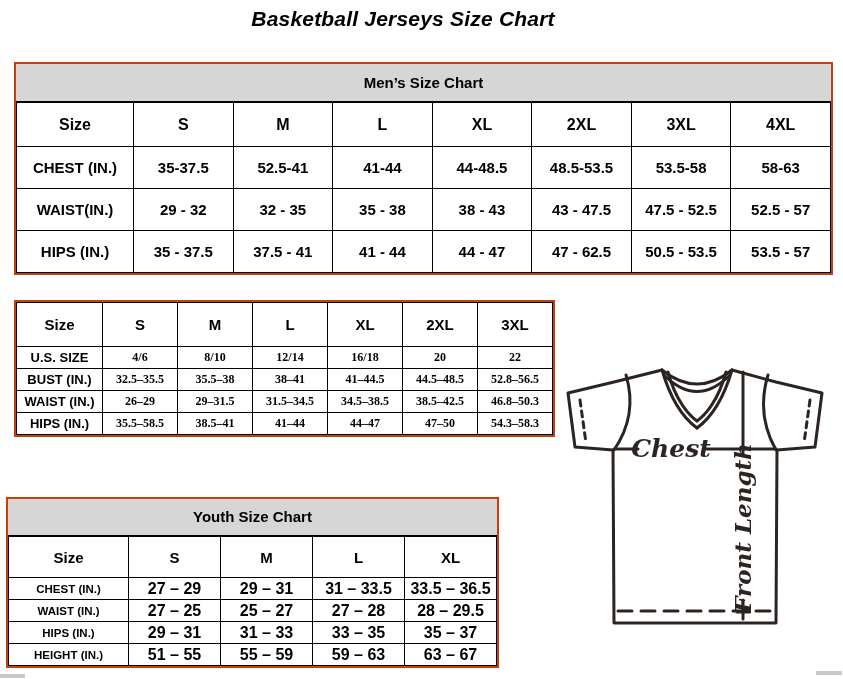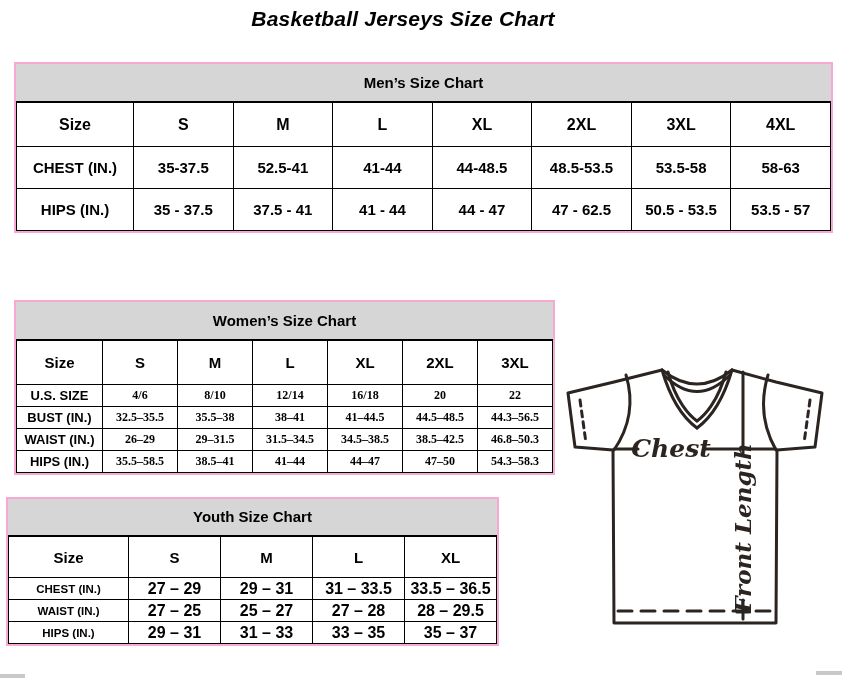--- a/index.html
+++ b/index.html
@@ -8,21 +8,21 @@
     background:#ffffff; overflow:hidden;
     font-family:"Liberation Sans", sans-serif; color:#000;
   }
   .page-title {
     position:absolute; top:7px; left:0; width:806px;
     text-align:center; font-size:21px; font-weight:bold;
     letter-spacing:0.2px;
     font-style:italic;
   }
   .size-chart {
-    position:absolute; border:2px solid #f9a8d4; background:#fff;
+    position:absolute; border:2px solid #c2410c; background:#fff;
   }
   .chart-band {
     background:#d6d6d6; border-bottom:1px solid #000;
     text-align:center; font-weight:bold;
   }
   table { border-collapse:collapse; table-layout:fixed; width:100%; }
   th, td {
     border:1px solid #000; text-align:center; vertical-align:middle;
     font-weight:bold; padding:0;
   }
@@ -95,35 +95,44 @@
           <th>CHEST (IN.)</th>
           <td>35-37.5</td>
           <td>52.5-41</td>
           <td>41-44</td>
           <td>44-48.5</td>
           <td>48.5-53.5</td>
           <td>53.5-58</td>
           <td>58-63</td>
         </tr>
         <tr>
+          <th>WAIST(IN.)</th>
+          <td>29 - 32</td>
+          <td>32 - 35</td>
+          <td>35 - 38</td>
+          <td>38 - 43</td>
+          <td>43 - 47.5</td>
+          <td>47.5 - 52.5</td>
+          <td>52.5 - 57</td>
+        </tr>
+        <tr>
           <th>HIPS (IN.)</th>
           <td>35 - 37.5</td>
           <td>37.5 - 41</td>
           <td>41 - 44</td>
           <td>44 - 47</td>
           <td>47 - 62.5</td>
           <td>50.5 - 53.5</td>
           <td>53.5 - 57</td>
         </tr>
       </tbody>
     </table>
 </section>
 
 <section class="size-chart" id="womens">
-  <div class="chart-band">Women’s Size Chart</div>
   <table>
     <colgroup>
         <col class="lblcol">
         <col>
         <col>
         <col>
         <col>
         <col>
         <col>
       </colgroup>
@@ -148,21 +157,21 @@
           <td>20</td>
           <td>22</td>
         </tr>
         <tr>
           <th>BUST (IN.)</th>
           <td>32.5–35.5</td>
           <td>35.5–38</td>
           <td>38–41</td>
           <td>41–44.5</td>
           <td>44.5–48.5</td>
-          <td>44.3–56.5</td>
+          <td>52.8–56.5</td>
         </tr>
         <tr>
           <th>WAIST (IN.)</th>
           <td>26–29</td>
           <td>29–31.5</td>
           <td>31.5–34.5</td>
           <td>34.5–38.5</td>
           <td>38.5–42.5</td>
           <td>46.8–50.3</td>
         </tr>
@@ -213,20 +222,27 @@
           <td>27 – 28</td>
           <td>28 – 29.5</td>
         </tr>
         <tr>
           <th>HIPS (IN.)</th>
           <td>29 – 31</td>
           <td>31 – 33</td>
           <td>33 – 35</td>
           <td>35 – 37</td>
         </tr>
+        <tr>
+          <th>HEIGHT (IN.)</th>
+          <td>51 – 55</td>
+          <td>55 – 59</td>
+          <td>59 – 63</td>
+          <td>63 – 67</td>
+        </tr>
       </tbody>
     </table>
 </section>
 
 <svg id="jersey" width="287" height="292" viewBox="0 0 287 292" fill="none" stroke="#2b2421" stroke-width="3" stroke-linejoin="round" stroke-linecap="round">
 
   <path d="M106,10 L58,22 L12,33 L19,87 L57,90 L58,263 L220,263 L221,90 L259,87 L266,33 L220,22 L176,10"></path>
 
   <path d="M106,10 Q141,38 176,10"></path>
   <path d="M108,15 Q141,48 174,15"></path>

